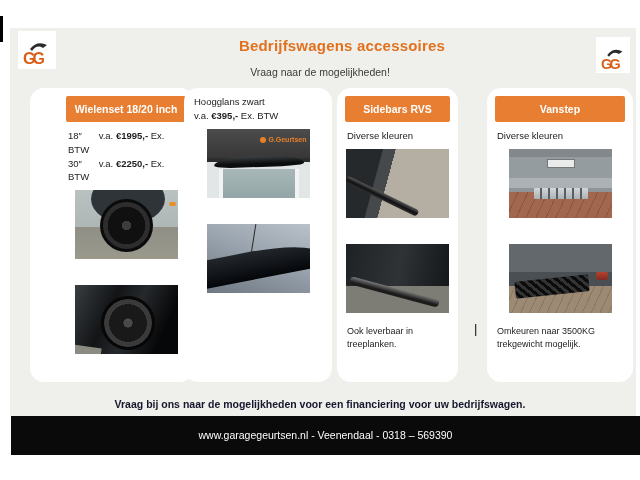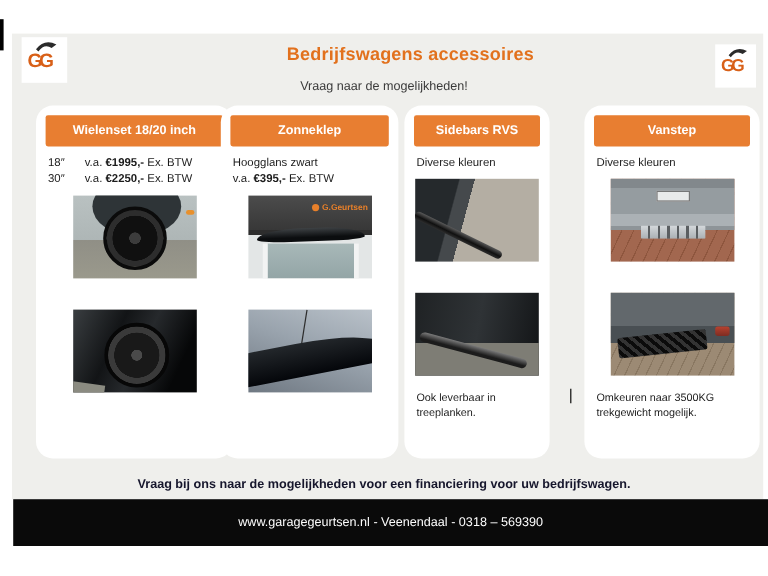--- a/index.html
+++ b/index.html
@@ -5,32 +5,32 @@
   * { margin:0; padding:0; box-sizing:border-box; }
   html,body { width:640px; height:480px; }
   body {
     position:relative; width:640px; height:480px; overflow:hidden;
     background:#ffffff; font-family:"Liberation Sans", sans-serif; color:#222;
   }
   .left-tick { position:absolute; left:0; top:16px; width:3px; height:26px; background:#000; }
   .slide { position:absolute; left:10px; top:28px; width:626px; height:388px; background:#efefec; }
 
   
-  .logo-box { position:absolute; background:#fff; display:flex; align-items:flex-start; justify-content:center; }
+  .logo-box { position:absolute; background:#fff; display:flex; align-items:flex-end; justify-content:center; }
   .logo-box.l { left:18px; top:31px; width:38px; height:38px; }
   .logo-box.r { left:596px; top:37px; width:34px; height:36px; }
   .logo-box svg { display:block; }
   .page-title { position:absolute; left:0; top:37px; width:640px; text-align:center;
     color:#e2711d; font-size:15px; font-weight:bold; letter-spacing:0.2px;padding-left:44px; }
   .page-subtitle { position:absolute; left:0; top:66px; width:640px; text-align:center;
     color:#3a3a3a; font-size:10.5px; }
 
   
   .card { position:absolute; top:88px; height:294px; background:#ffffff; border-radius:14px; }
-  .card.c1 { left:30px;  width:164px; }
+  .card.c1 { left:30px;  width:164px;padding-left:28px; }
   .card.c2 { left:184px; width:148px; }
   .card.c3 { left:337px; width:121px; }
   .card.c4 { left:487px; width:146px; }
   .card-btn { margin:8px 8px 0 8px; height:26px; line-height:26px; background:#e87e31;
     color:#fff; font-size:10.5px; font-weight:bold; text-align:center; border-radius:2px;
     border:0; width:calc(100% - 16px); display:block; cursor:pointer;
     font-family:"Liberation Sans", sans-serif; }
   .info { margin:7px 8px 0 10px; font-size:9.5px; line-height:1.45; color:#1c1c1c; }
   .info b { font-weight:bold; }
   .prow .psize { display:inline-block; width:28px; }
@@ -149,21 +149,20 @@
   </div>
   <div class="photo photo1 p-w1">
     <div class="wheel"></div>
   </div>
   <div class="photo photo2 p-w2">
     <div class="wheel"></div>
   </div>
 </div>
 
 <div class="card c2">
-  <button class="card-btn">Zonneklep</button>
   <div class="info">
     <div>Hoogglans zwart</div>
     <div>
       <span>v.a.</span>
       <b>€395,-</b>
       <span>Ex. BTW</span>
     </div>
   </div>
   <div class="photo photo1 p-z1">
     <div class="visor"></div>

